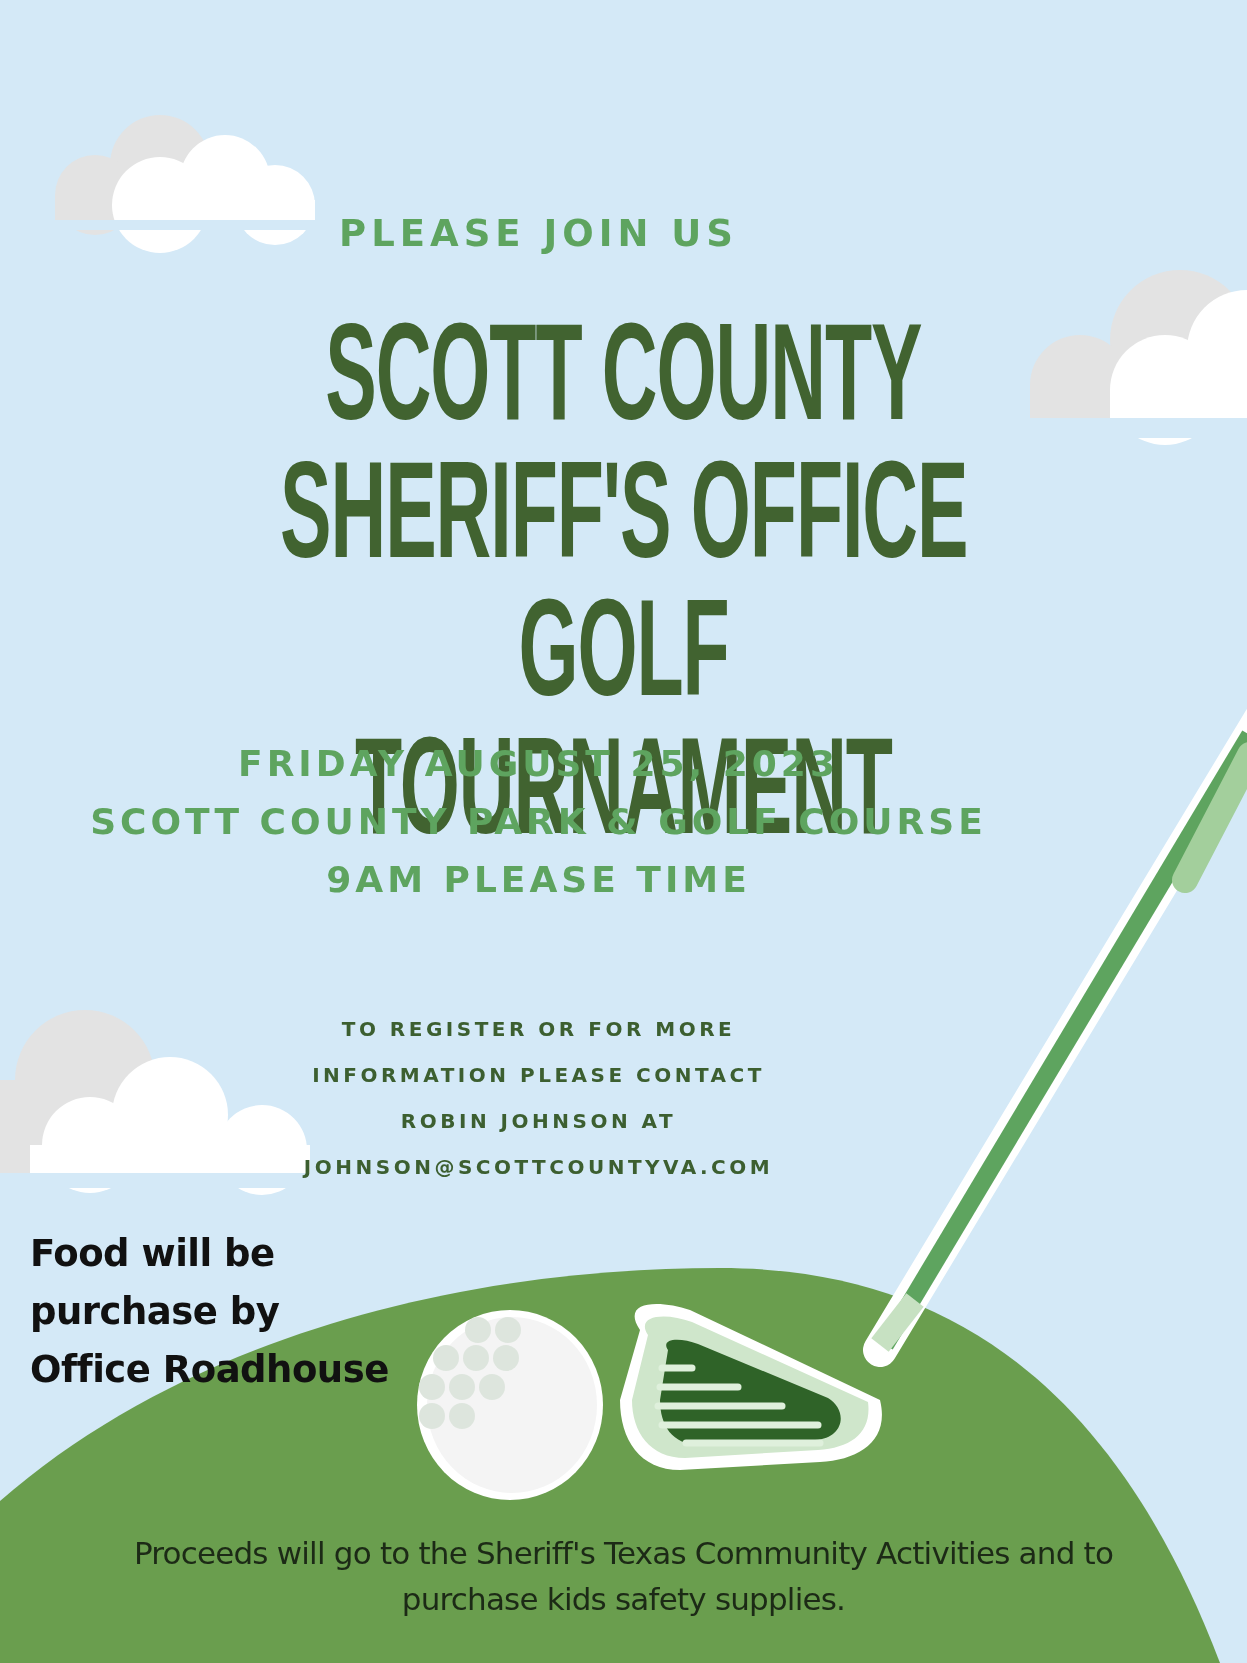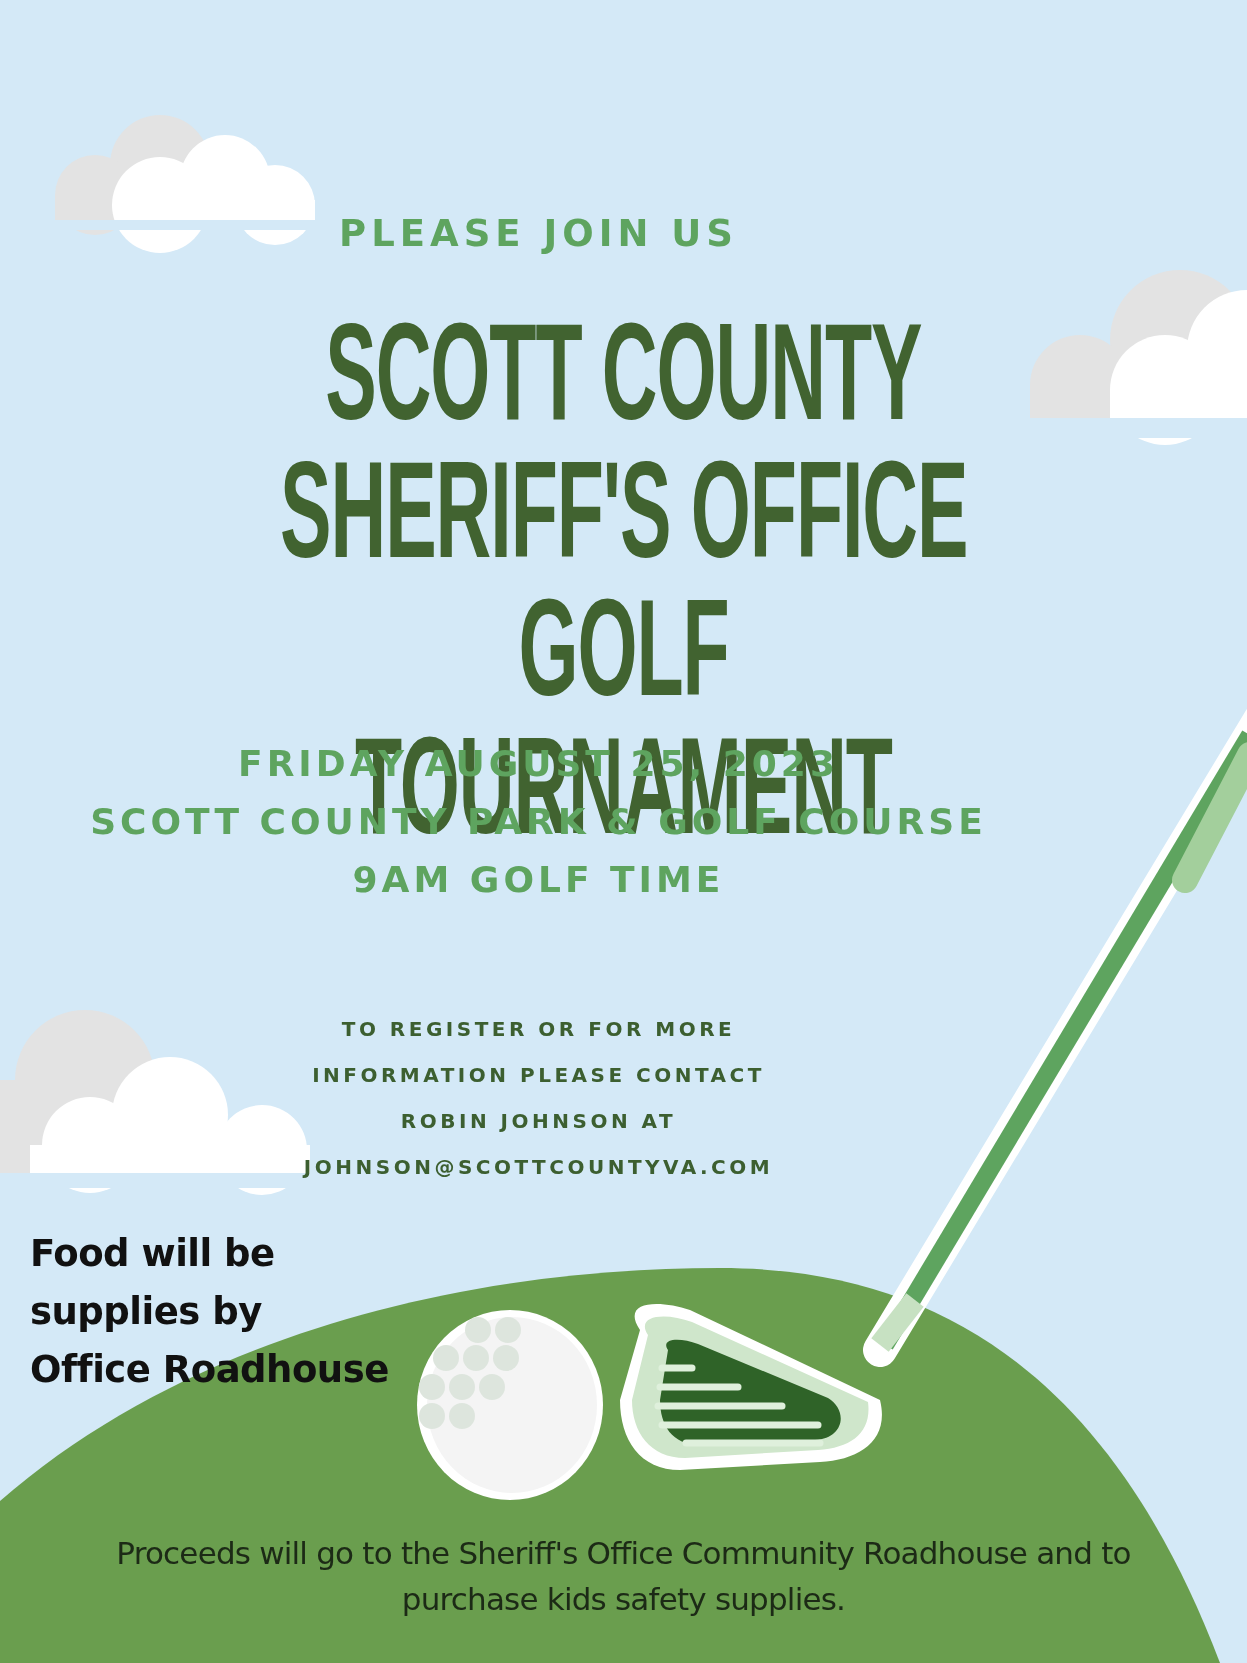--- a/index.html
+++ b/index.html
@@ -134,32 +134,32 @@
 
 <div class="title-wrap">
   <div class="title-line"><span>SCOTT COUNTY</span></div>
   <div class="title-line"><span>SHERIFF'S OFFICE</span></div>
   <div class="title-line"><span>GOLF TOURNAMENT</span></div>
 </div>
 
 <div class="center-text details">
   <div>FRIDAY AUGUST 25, 2023</div>
   <div>SCOTT COUNTY PARK &amp; GOLF COURSE</div>
-  <div>9AM GOLF TIME</div>
+  <div>9AM PLEASE TIME</div>
 </div>
 
 <div class="center-text contact">
   <div>TO REGISTER OR FOR MORE</div>
   <div>INFORMATION PLEASE CONTACT</div>
   <div>ROBIN JOHNSON AT</div>
   <div>JOHNSON@SCOTTCOUNTYVA.COM</div>
 </div>
 
 <div class="food">
   <div>Food will be</div>
-  <div>supplies by</div>
+  <div>purchase by</div>
   <div>Office Roadhouse</div>
 </div>
 
 <div class="proceeds">
-  <div>Proceeds will go to the Sheriff's Office Community Roadhouse and to</div>
+  <div>Proceeds will go to the Sheriff's Texas Community Activities and to</div>
   <div>purchase kids safety supplies.</div>
 </div>
 
 </body></html>

